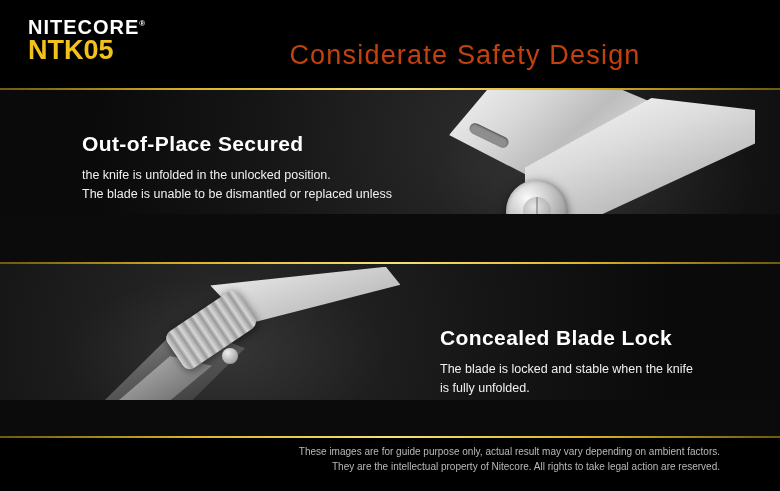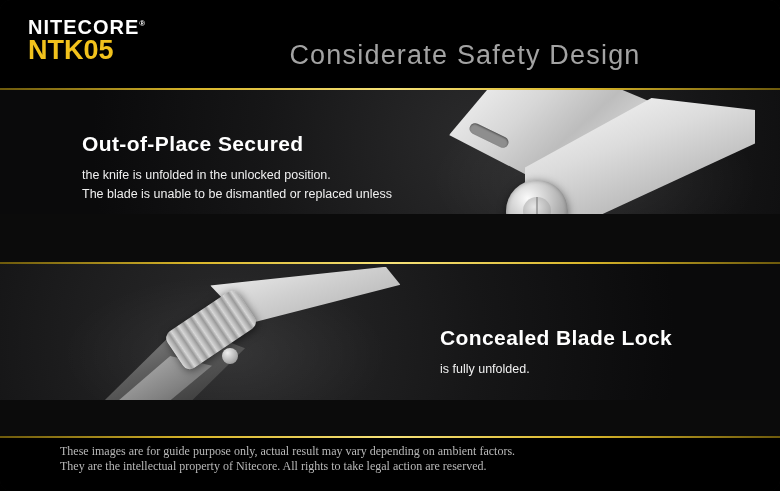--- a/index.html
+++ b/index.html
@@ -67,21 +67,21 @@
     font-size: 8.5px;
     line-height: 12px;
     letter-spacing: 0.6px;
     font-family: "Liberation Sans", sans-serif;
   }
   .page-title {
     position: absolute;
     left: 0; right: 0;
     top: 40px;
     text-align: center;
-    color: #a3a3a3;
+    color: #c2410c;
     font-size: 27px;
     letter-spacing: 1.2px;
     font-family: "Liberation Sans", sans-serif;
     padding-left: 150px;
   }
 
   
   .gold-rule {
     position: absolute;
     height: 2px;
@@ -137,25 +137,25 @@
 
   .text-1 { left: 82px; top: 42px; width: 330px; }
   .text-2 { left: 440px; top: 62px; width: 310px; }
 
   
   .footer {
     position: absolute;
     left: 0;
     top: 444px;
     width: 780px;
-    text-align: left;
+    text-align: right;
     color: #b9b9b9;
-    font-size: 12px;
+    font-size: 10px;
     line-height: 15px;
-    font-family: Liberation Serif, serif;
+    font-family: Liberation Sans, sans-serif;
   }
   .footer div { padding: 0 60px; }
 
   
   .knife1 {
     position: absolute;
     left: 350px;
     top: -10px;
     width: 430px;
     height: 190px;
@@ -336,20 +336,21 @@
     <div class="knife2">
       <div class="blade-b"></div>
       <div class="handle-b"></div>
       <div class="handle-b-edge"></div>
       <div class="collar"></div>
       <div class="pin-b"></div>
     </div>
     <div class="block-text text-2">
       <div class="block-title">Concealed Blade Lock</div>
       <div class="block-body">
+        <div>The blade is locked and stable when the knife</div>
         <div>is fully unfolded.</div>
       </div>
     </div>
   </div>
 
   <div class="gold-rule rule-bot"></div>
 
   <div class="panel panel-3"></div>
   <div class="footer">
     <div>These images are for guide purpose only, actual result may vary depending on ambient factors.</div>

